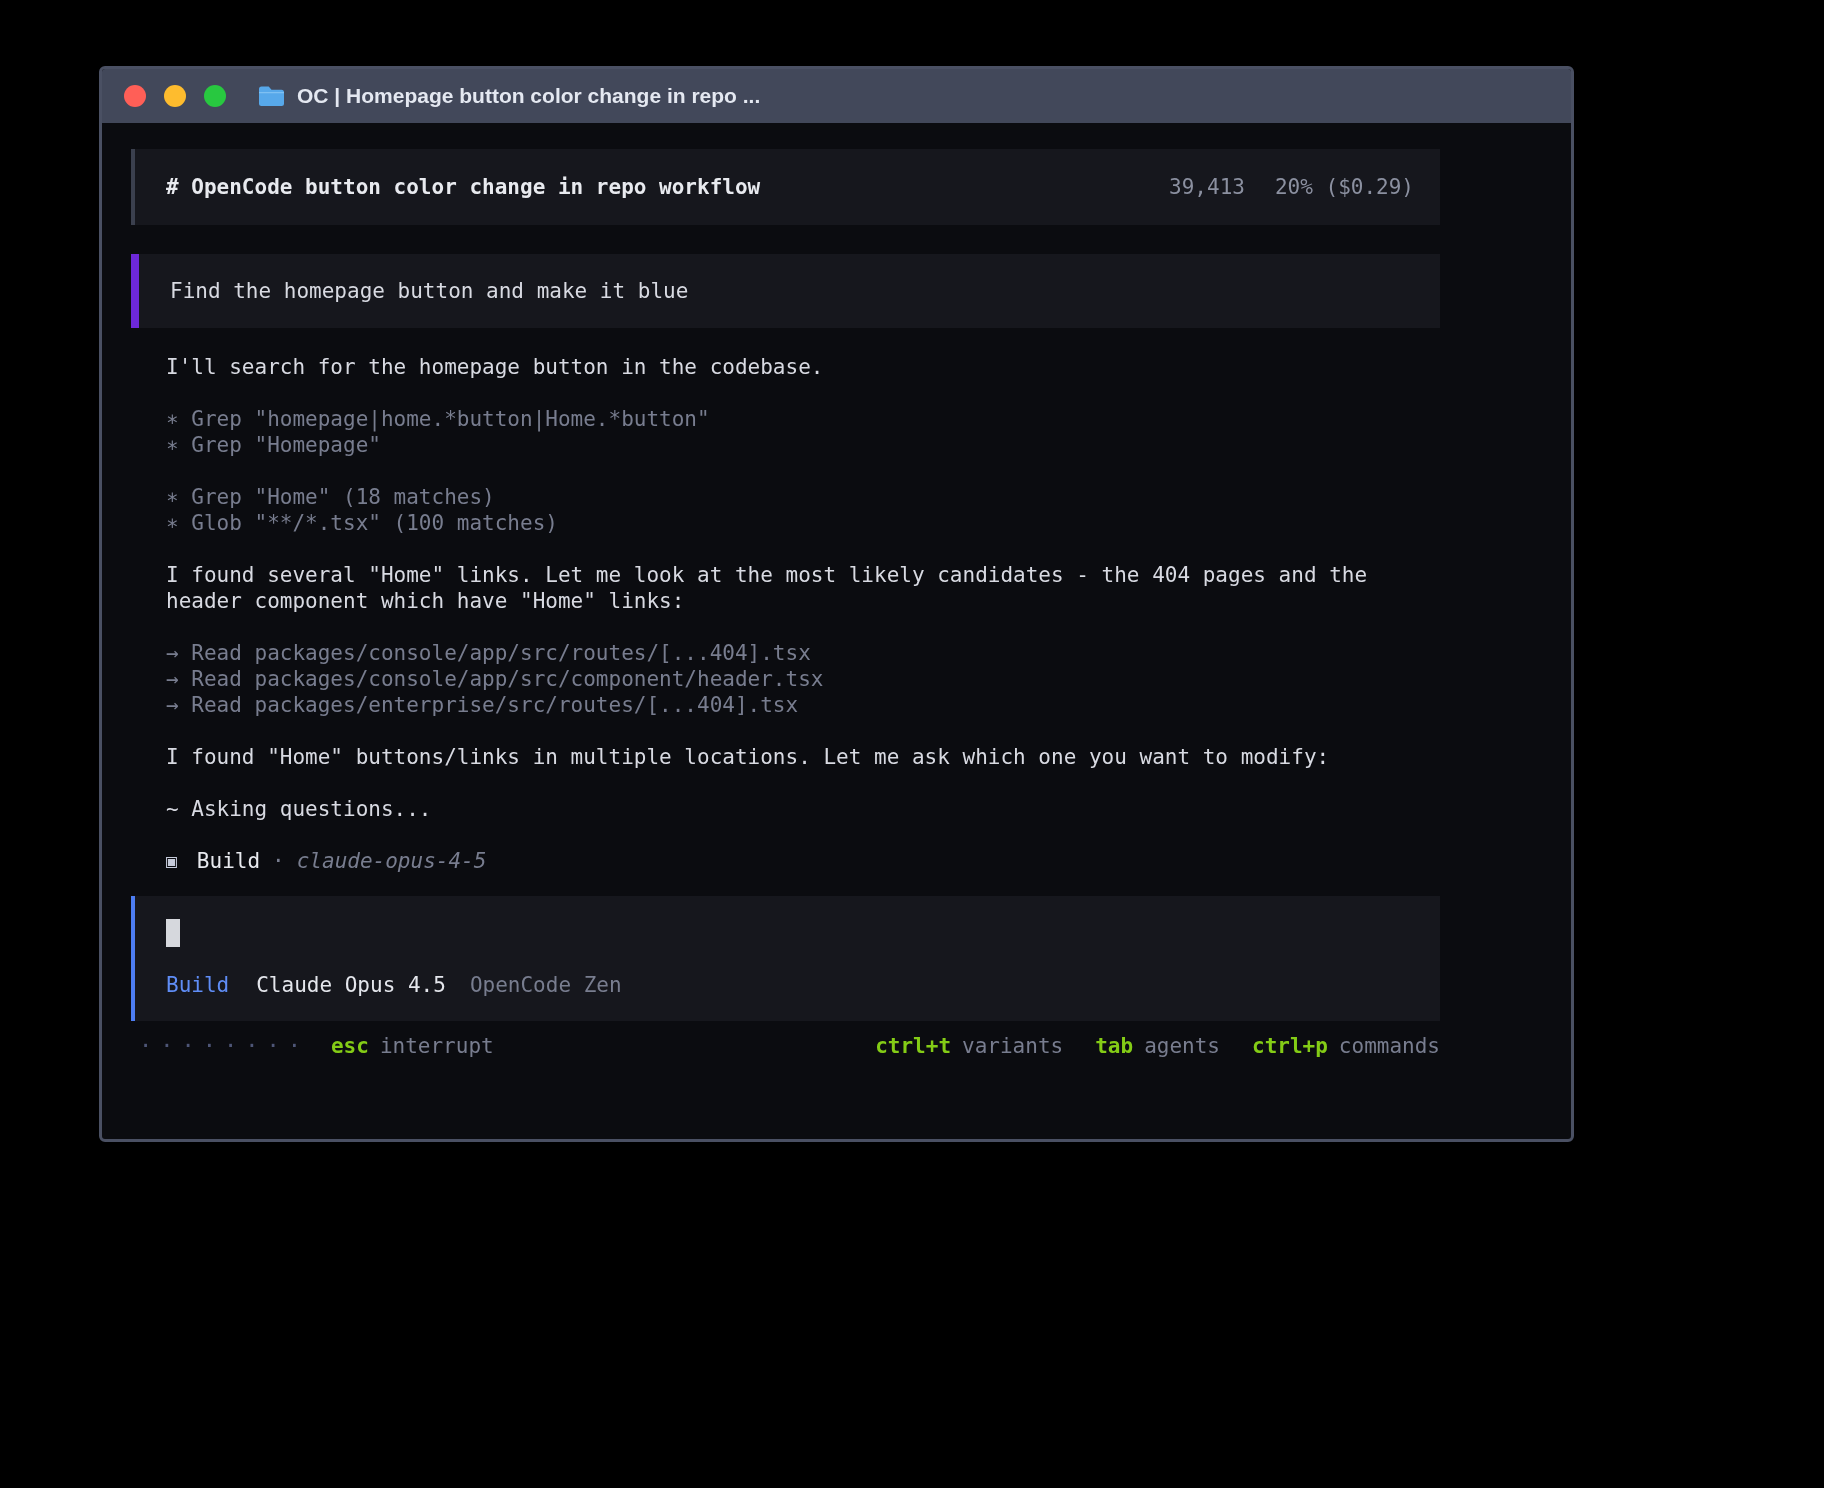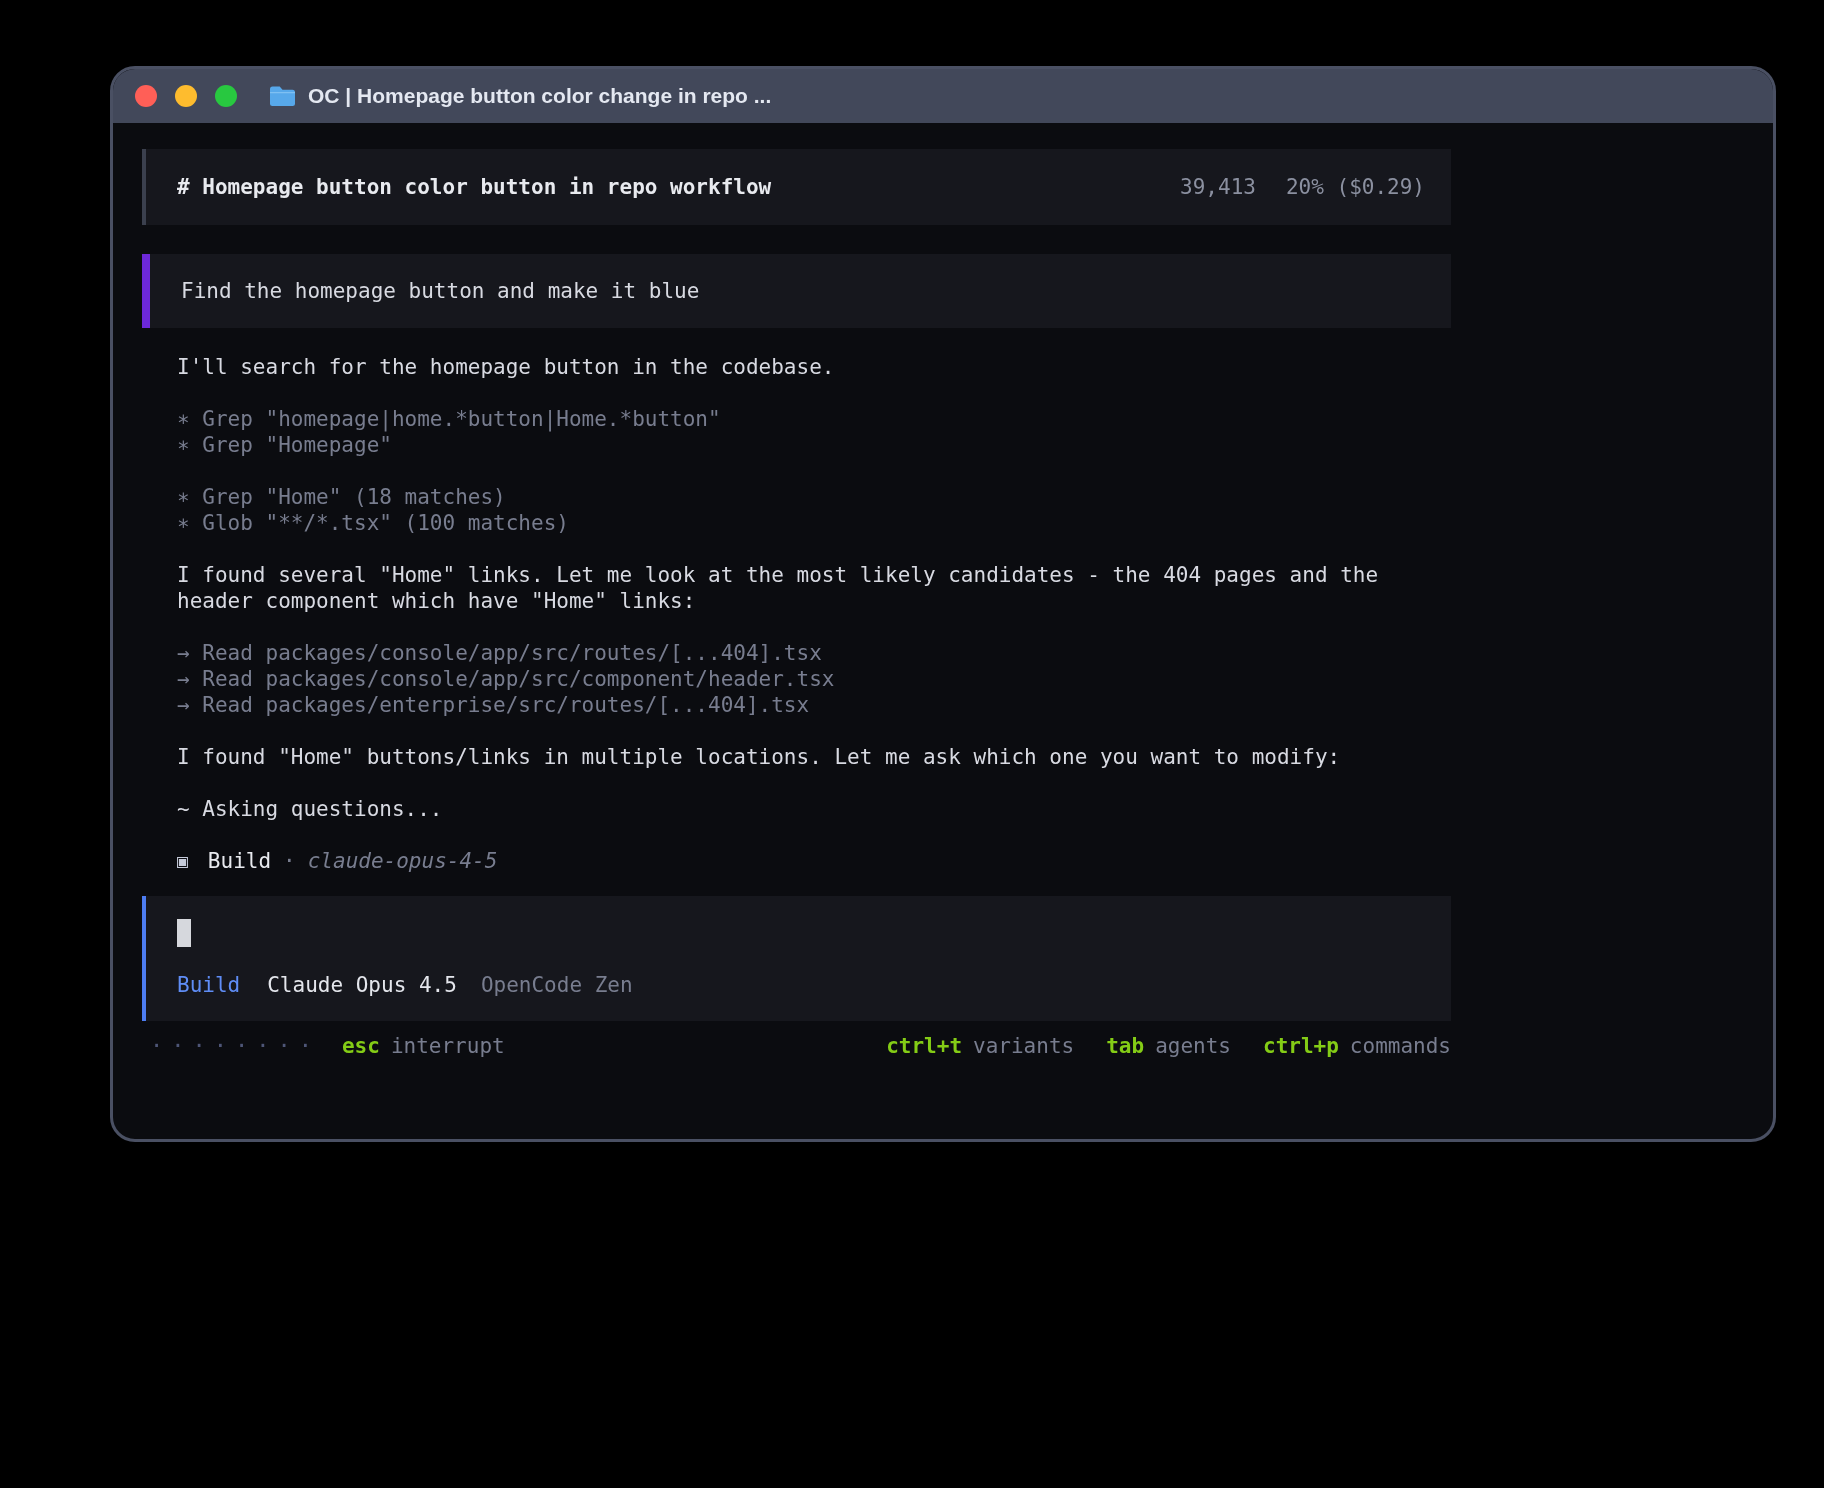--- a/index.html
+++ b/index.html
@@ -1,21 +1,21 @@
 <!DOCTYPE html>
 <html><head>
 <meta charset="utf-8">
 <style>
   * { margin:0; padding:0; box-sizing:border-box; }
   body { background:#000; font-family:"DejaVu Sans Mono", monospace; }
   .screen { position:relative; width:1824px; height:1488px; background:#000; overflow:hidden; }
 
   .window {
-    position:absolute; left:110px; top:66px; width:1666px; height:1076px;
-    background:#0b0c10; border:3px solid #4a5063; border-radius:25px; overflow:hidden;
+    position:absolute; left:99px; top:66px; width:1475px; height:1076px;
+    background:#0b0c10; border:3px solid #4a5063; border-radius:6px; overflow:hidden;
   }
 
   
   .titlebar { height:54px; background:#42485a; display:flex; align-items:center; padding:0 22px; }
   .lights { display:flex; gap:18px; }
   .light { width:22px; height:22px; border-radius:50%; }
   .light.close { background:#ff5f57; }
   .light.min { background:#febc2e; }
   .light.zoom { background:#28c840; }
   .tb-title { margin-left:32px; display:flex; align-items:center; gap:12px;
@@ -76,21 +76,21 @@
             <path d="M1 7 h25 v1.3 H1 Z" fill="#7fc0f2"></path>
           </svg>
         </span>
         <span>OC | Homepage button color change in repo ...</span>
       </div>
     </div>
 
     <div class="content">
 
       <div class="block header-block">
-        <span class="header-title"># Homepage button color button in repo workflow</span>
+        <span class="header-title"># OpenCode button color change in repo workflow</span>
         <span class="header-stats">
           <span>39,413</span>
           <span>20% ($0.29)</span>
         </span>
       </div>
 
       <div class="block user-block">
         <span>Find the homepage button and make it blue</span>
       </div>
 

